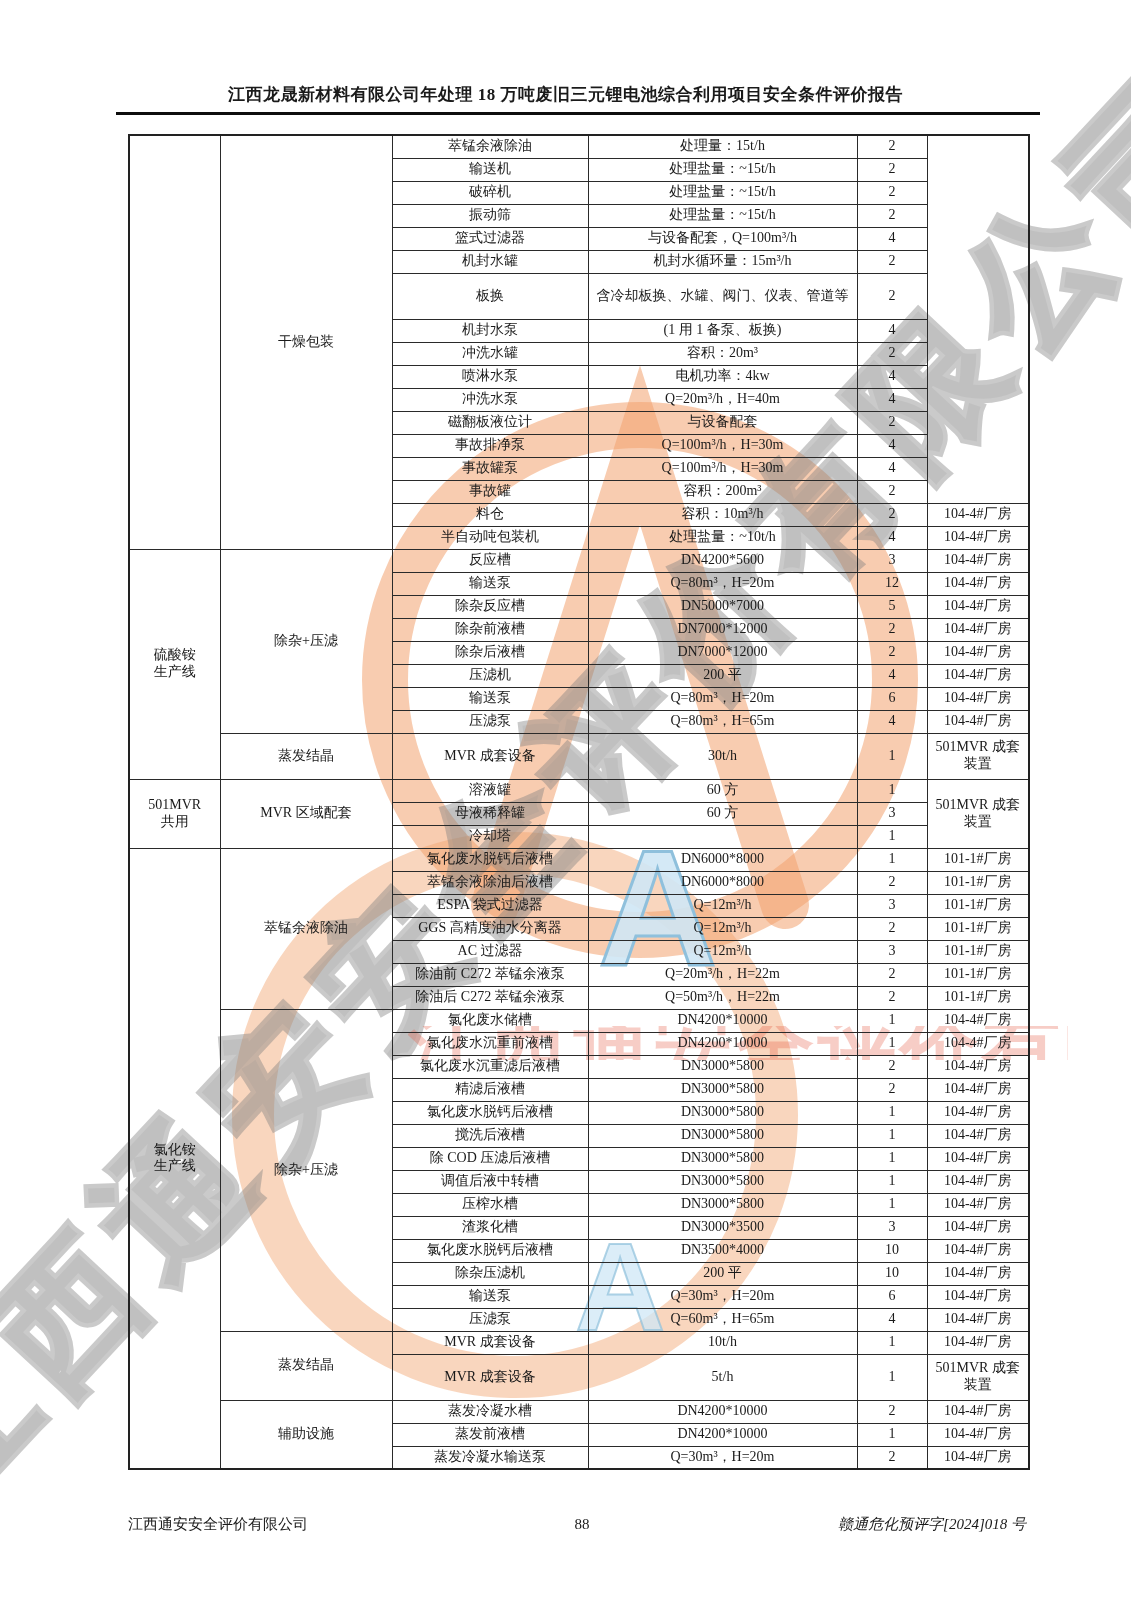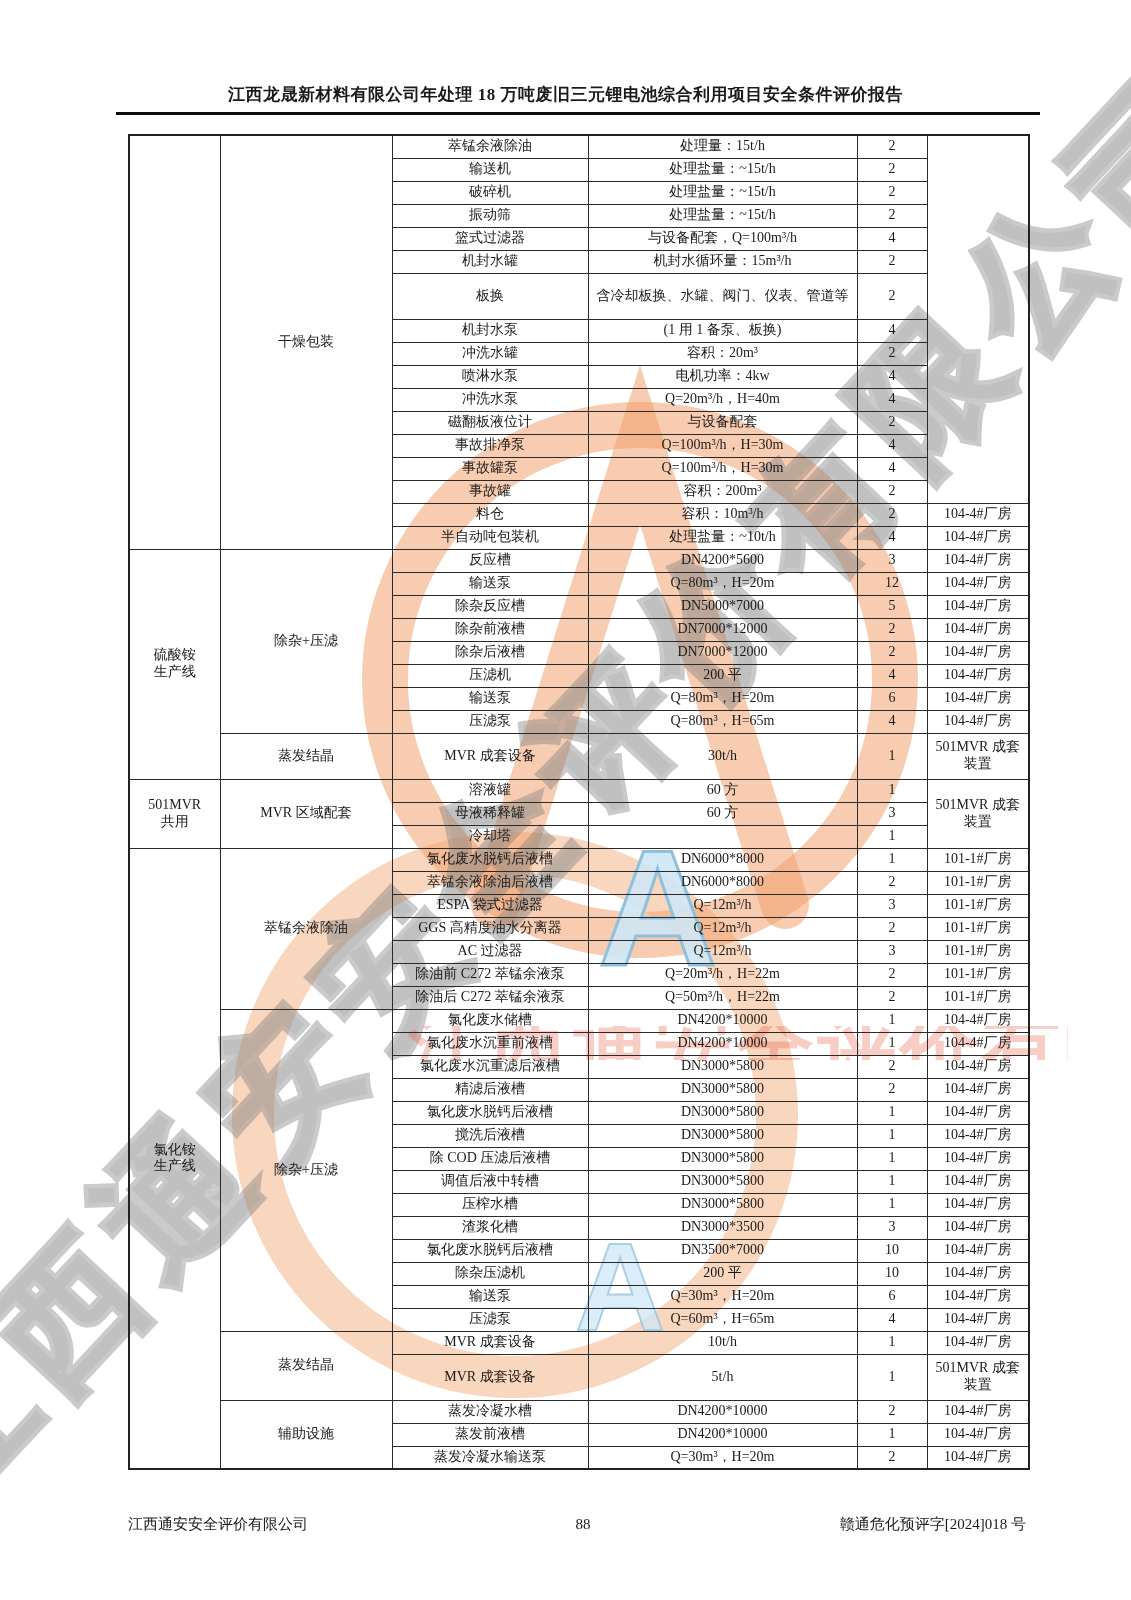--- a/index.html
+++ b/index.html
@@ -37,21 +37,21 @@
     font-size:14px;line-height:1.18;padding:0 2px;overflow:hidden;background:transparent;
   }
   table.equip tr{height:23px;}
   table.equip tr.tall{height:46px;}
   td.pre{white-space:pre-line;margin-left:12px;}
   .footer{
     position:absolute;top:1483px;left:128px;width:900px;display:flex;
     justify-content:space-between;align-items:baseline;font-size:15px;
   }
   .footer .fc{padding-left:18px;margin-top:33px;}
-  .footer .fr{padding-right:2px;}
+  .footer .fr{padding-right:2px;font-style:italic;}
 </style>
 </head>
 <body>
 
 <div class="wm-layer">
   <svg width="1131" height="1600" viewBox="0 0 1131 1600">
     <circle cx="640" cy="680" r="255" fill="none" stroke="#f2a36f" stroke-width="46" opacity="0.55"></circle>
     <path d="M 495 905 L 640 445 L 785 905" fill="none" stroke="#f2a36f" stroke-width="48" stroke-linecap="round" opacity="0.55"></path>
     <circle cx="515" cy="1115" r="262" fill="none" stroke="#f2a36f" stroke-width="42" opacity="0.45"></circle>
     <text x="598" y="965" font-size="165" font-weight="bold" font-family="'Liberation Sans',sans-serif" fill="rgba(207,231,245,0.9)" stroke="#8fc0dc" stroke-width="3">A</text>
@@ -345,21 +345,21 @@
           <td>104-4#厂房</td>
         </tr>
         <tr>
           <td>渣浆化槽</td>
           <td>DN3000*3500</td>
           <td>3</td>
           <td>104-4#厂房</td>
         </tr>
         <tr>
           <td>氯化废水脱钙后液槽</td>
-          <td>DN3500*7000</td>
+          <td>DN3500*4000</td>
           <td>10</td>
           <td>104-4#厂房</td>
         </tr>
         <tr>
           <td>除杂压滤机</td>
           <td>200 平</td>
           <td>10</td>
           <td>104-4#厂房</td>
         </tr>
         <tr>

